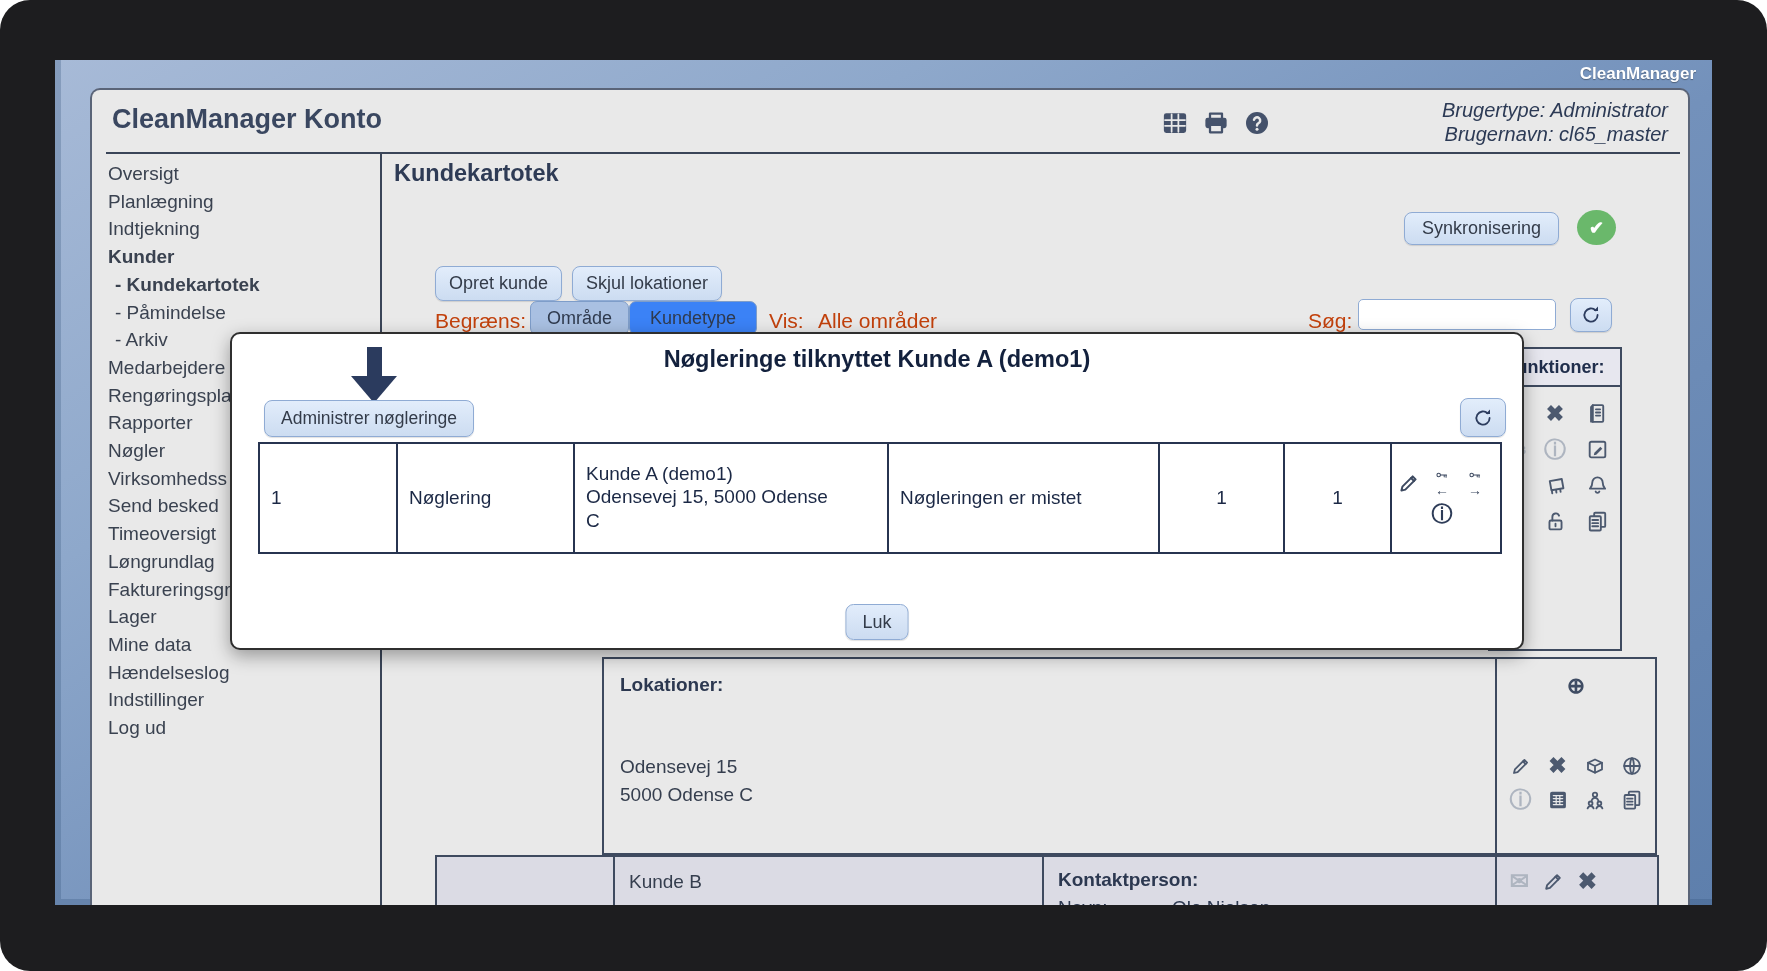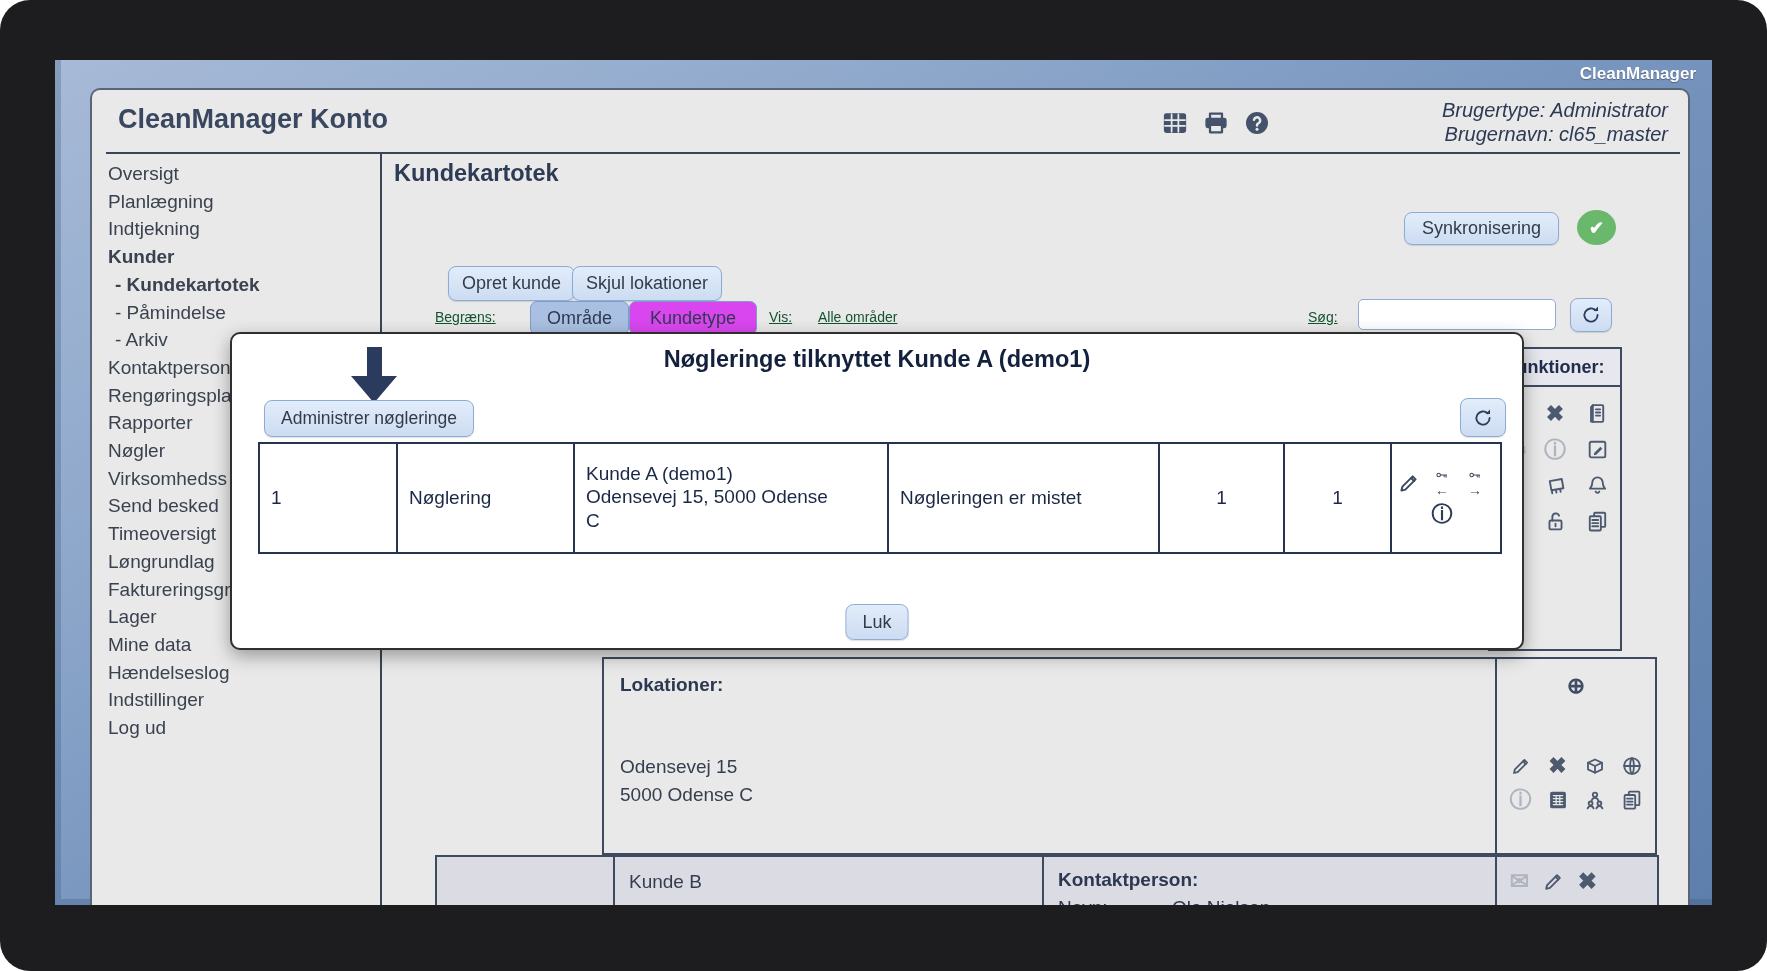--- a/index.html
+++ b/index.html
@@ -6,21 +6,21 @@
   *{box-sizing:border-box;font-family:"Liberation Sans",sans-serif;}
   .stage{position:relative;width:1767px;height:971px;overflow:hidden;}
   .bezel{position:absolute;inset:0;background:#1d1d1f;border-radius:30px;}
   .screen{position:absolute;left:55px;top:60px;width:1657px;height:845px;overflow:hidden;
     background:linear-gradient(150deg,#a7bad7 0%,#8ea8cb 28%,#7391bb 55%,#5e7fac 100%);
     box-shadow:inset 6px -6px 0 rgba(52,82,122,.28);}
   .brand{position:absolute;top:4px;right:16px;color:#fff;font-weight:bold;font-size:17px;
     text-shadow:0 1px 1px rgba(0,0,0,.35);text-align:center;}
   .window{position:absolute;left:35px;top:28px;width:1600px;height:900px;background:#e9e9e9;
     border:2px solid #5a6478;border-bottom:none;border-radius:10px 10px 0 0;}
-  .win-title{position:absolute;left:26px;top:14px;font-size:27px;font-weight:bold;color:#3a4760;}
+  .win-title{position:absolute;left:20px;top:14px;font-size:27px;font-weight:bold;color:#3a4760;}
   .toolbar{position:absolute;left:1068px;top:18px;display:flex;gap:11px;color:#45526b;}
   .toolbar .ico{width:30px;height:30px;font-size:26px;cursor:pointer;}
   .userinfo{position:absolute;right:20px;top:8px;text-align:right;font-style:italic;
     font-size:20px;color:#2c3a55;line-height:24px;}
   .header-line{position:absolute;left:14px;top:62px;width:1574px;height:2px;background:#3a4558;}
   
   .sidebar{position:absolute;left:16px;top:70px;margin:0;padding:0;list-style:none;
     font-size:19px;color:#3a4250;line-height:27.7px;}
   .sidebar li{cursor:pointer;white-space:nowrap;}
   .sidebar li.b{font-weight:bold;}
@@ -28,28 +28,28 @@
   .vdivider{position:absolute;left:288px;top:64px;width:2px;height:760px;background:#3a4558;}
   
   .page-title{position:absolute;left:302px;top:70px;font-size:23.5px;font-weight:bold;color:#2e3b55;}
   .btn{display:inline-flex;align-items:center;justify-content:center;
     background:linear-gradient(#e2edfb,#ccdcf1);border:1.5px solid #8fabd4;border-radius:8px;
     color:#333b49;font-size:18px;cursor:pointer;box-shadow:0 1px 1px rgba(0,0,0,.12);}
   .btn-sync{position:absolute;left:1312px;top:122px;height:33px;padding:8px 17px;}
   .badge-ok{position:absolute;left:1485px;top:120px;width:39px;height:35px;border-radius:50%;
     background:#6ab86b;color:#fff;display:flex;align-items:center;justify-content:center;
     font-size:18px;font-weight:bold;}
-  .btn-opret{position:absolute;left:343px;top:176px;height:35px;padding:0 13px;margin-left:13px;}
+  .btn-opret{position:absolute;left:343px;top:176px;height:35px;padding:0 13px;}
   .btn-skjul{position:absolute;left:480px;top:176px;height:35px;padding:0 13px;}
-  .lbl{position:absolute;font-size:14px;color:#14532d;text-decoration:underline;}
+  .lbl{position:absolute;font-size:21px;color:#c2410c;}
   .lbl-begraens{left:343px;top:219px;}
   .tab{position:absolute;top:211px;height:34px;border:1px solid #7e9dc9;border-radius:7px;
     display:flex;align-items:center;justify-content:center;font-size:18px;color:#2f3a4e;cursor:pointer;}
   .tab-omraade{left:438px;width:99px;background:#a9c0e2;}
-  .tab-kundetype{left:537px;width:128px;background:#d946ef;}
+  .tab-kundetype{left:537px;width:128px;background:#3b82f6;}
   .lbl-vis{left:677px;top:219px;}
   .val-vis{left:726px;top:219px;}
   .lbl-sog{left:1216px;top:219px;}
   .search-input{position:absolute;left:1266px;top:209px;width:198px;height:31px;border:1.5px solid #8fabd4;
     border-radius:5px;background:#fff;font-size:17px;padding:0 8px;color:#333;}
   .btn-icon{position:absolute;width:42px;height:34px;padding:0;}
   .btn-icon .ico{width:24px;height:24px;color:#2c3c5e;}
   .btn-refresh-top{left:1478px;top:208px;}
   
   .funk-header{position:absolute;left:1396px;top:257px;width:134px;height:40px;background:#e7e7ef;
@@ -153,21 +153,21 @@
         <div class="header-line"></div>
 
         <ul class="sidebar">
             <li class="">Oversigt</li>
             <li class="">Planlægning</li>
             <li class="">Indtjekning</li>
             <li class="b">Kunder</li>
             <li class="b ind">- Kundekartotek</li>
             <li class=" ind">- Påmindelse</li>
             <li class=" ind">- Arkiv</li>
-            <li class="">Kontaktperson</li>
+            <li class="">Medarbejdere</li>
             <li class="">Rengøringspla</li>
             <li class="">Rapporter</li>
             <li class="">Nøgler</li>
             <li class="">Virksomhedss</li>
             <li class="">Send besked</li>
             <li class="">Timeoversigt</li>
             <li class="">Løngrundlag</li>
             <li class="">Faktureringsgrundlag</li>
             <li class="">Lager</li>
             <li class="">Mine data</li>

